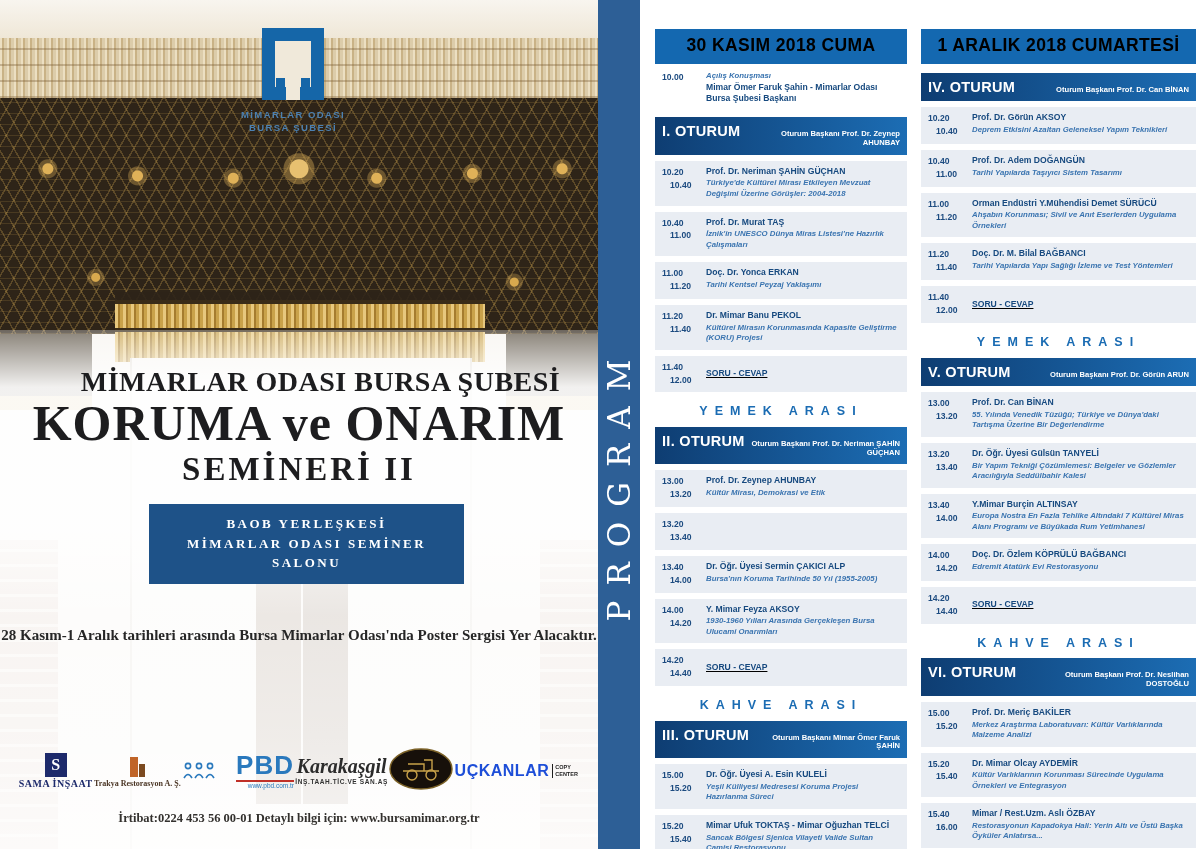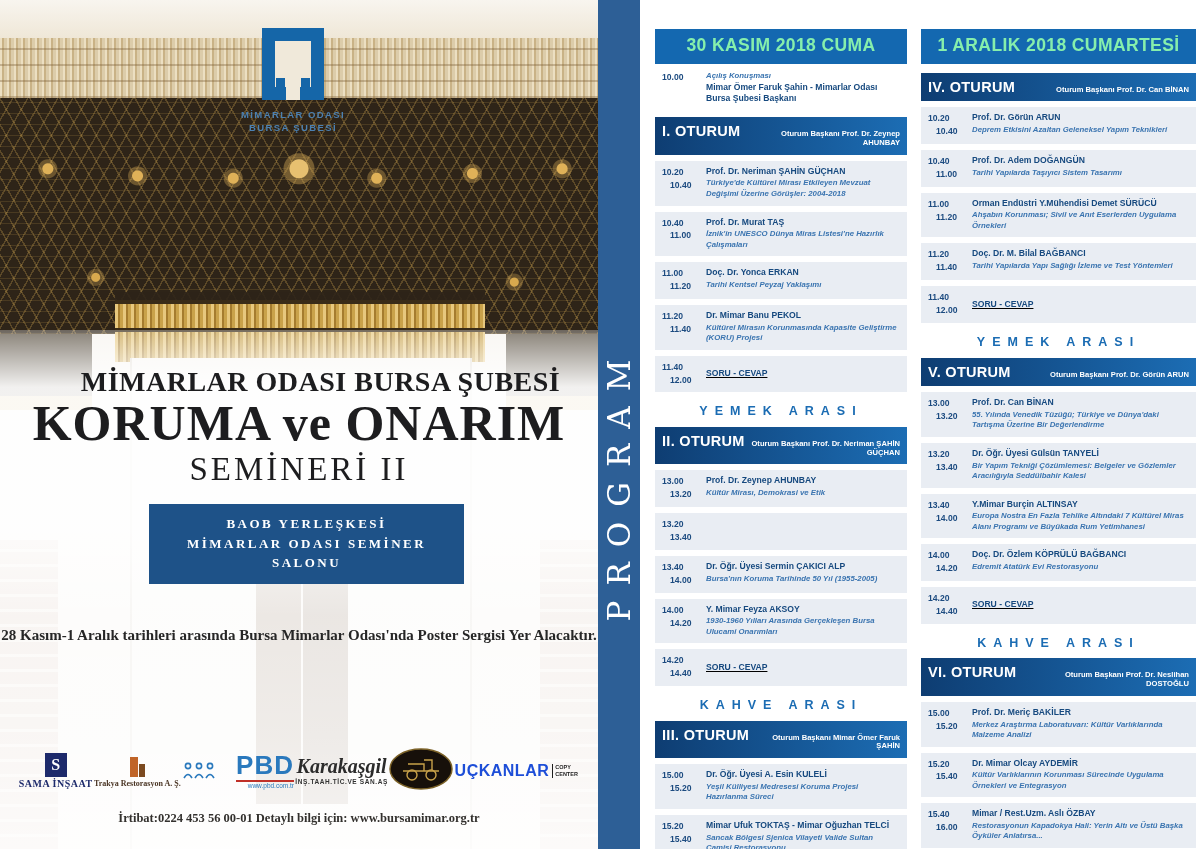--- a/index.html
+++ b/index.html
@@ -56,21 +56,21 @@
   .mo-logo .inner{position:absolute;inset:13px;background:#f0e9da;}
   .mo-logo .slot{position:absolute;left:50%;transform:translateX(-50%);bottom:0;width:14px;height:27px;background:#f0e9da;}
   .mo-logo .foot{position:absolute;bottom:13px;width:9px;height:9px;background:#1566a8;}
   .mo-logo .foot.fl{left:calc(50% - 17px);} .mo-logo .foot.fr{left:calc(50% + 8px);}
   .mo-logo-text{margin-top:5px;font:600 9.5px/1.35 "Liberation Sans",sans-serif;
      color:#4c80b0;letter-spacing:1.4px;}
   .title-wrap{position:absolute;left:0;right:0;top:366px;text-align:center;z-index:3;
      font-family:"Liberation Serif",serif;color:#1d1d1f;}
   .t1{font-size:28px;font-weight:700;letter-spacing:.5px;padding-left:43px;}
   .t2{font-size:50px;font-weight:700;line-height:1.02;letter-spacing:1px;}
-  .t3{font-size:33px;font-weight:400;letter-spacing:3px;margin-top:2px;}
+  .t3{font-size:33px;font-weight:700;letter-spacing:3px;margin-top:2px;}
   .venue{position:absolute;left:149px;top:504px;width:307px;z-index:3;background:#1e5288;
      color:#fff;text-align:center;padding:10px 4px 11px;
      font:700 13px/1.5 "Liberation Serif",serif;letter-spacing:2.5px;}
   .note{position:absolute;left:0;right:0;top:626px;z-index:3;text-align:center;
      font:600 15px/1.3 "Liberation Serif",serif;color:#262626;}
   .sponsors{position:absolute;left:18px;right:18px;top:736px;height:70px;z-index:3;
      display:flex;justify-content:space-around;align-items:center;}
   .sp{text-align:center;}
   .sp-sama-icon{width:22px;height:24px;margin:0 auto 2px;background:#1d2a6b;color:#fff;
      font:700 16px/24px "Liberation Serif",serif;}
@@ -93,21 +93,21 @@
      font:700 12.5px/1 "Liberation Serif",serif;color:#33312e;}
   
   .band{position:absolute;left:598px;top:0;width:42px;height:849px;background:#2d5f96;}
   .band-label{position:absolute;left:619px;top:483px;transform:translate(-50%,-50%) rotate(-90deg);
      white-space:nowrap;color:#fff;font:400 31px/1 "DejaVu Serif",serif;letter-spacing:15px;}
   
   .program-bg{position:absolute;left:640px;right:0;top:0;bottom:0;background:#fff;}
   .pcol{position:absolute;top:29px;}
   .pcol1{left:655px;width:252px;}
   .pcol2{left:921px;width:275px;}
-  .date-hd{background:#1468b0;color:#86efac;text-align:center;
+  .date-hd{background:#1468b0;color:#000000;text-align:center;
      font:700 17.5px/1 "Liberation Sans",sans-serif;padding:8px 0 9px;letter-spacing:.4px;}
   .sess-bar{display:flex;justify-content:space-between;align-items:baseline;gap:6px;
      background:linear-gradient(90deg,#0e3d72,#1c6db4);color:#fff;padding:7px 7px;margin-top:9px;}
   .sess-name{font:700 14.5px/1 "Liberation Sans",sans-serif;letter-spacing:.3px;white-space:nowrap;}
   .sess-chair{font:700 7.6px/1.15 "Liberation Sans",sans-serif;text-align:right;}
   .item{display:flex;gap:8px;background:#e9edf3;margin-top:6px;padding:5px 7px 6px;}
   .item.single .body{align-self:center;text-decoration:underline;}
   .open-item{background:transparent;margin-top:3px;padding:4px 7px;}
   .times{flex:0 0 36px;font:700 8.6px/1.5 "Liberation Sans",sans-serif;color:#1c4b80;}
   .t-end{padding-left:8px;}
@@ -362,21 +362,21 @@
     <div class="sess-bar">
       <div class="sess-name">IV. OTURUM</div>
       <div class="sess-chair">Oturum Başkanı Prof. Dr. Can BİNAN</div>
     </div>
     <div class="item">
       <div class="times">
         <div class="t-start">10.20</div>
         <div class="t-end">10.40</div>
       </div>
       <div class="body">
-        <div class="who">Prof. Dr. Görün ARUN</div>
+        <div class="who">Prof. Dr. Görün AKSOY</div>
         <div class="topic">Deprem Etkisini Azaltan Geleneksel Yapım Teknikleri</div>
       </div>
     </div>
     <div class="item">
       <div class="times">
         <div class="t-start">10.40</div>
         <div class="t-end">11.00</div>
       </div>
       <div class="body">
         <div class="who">Prof. Dr. Adem DOĞANGÜN</div>

